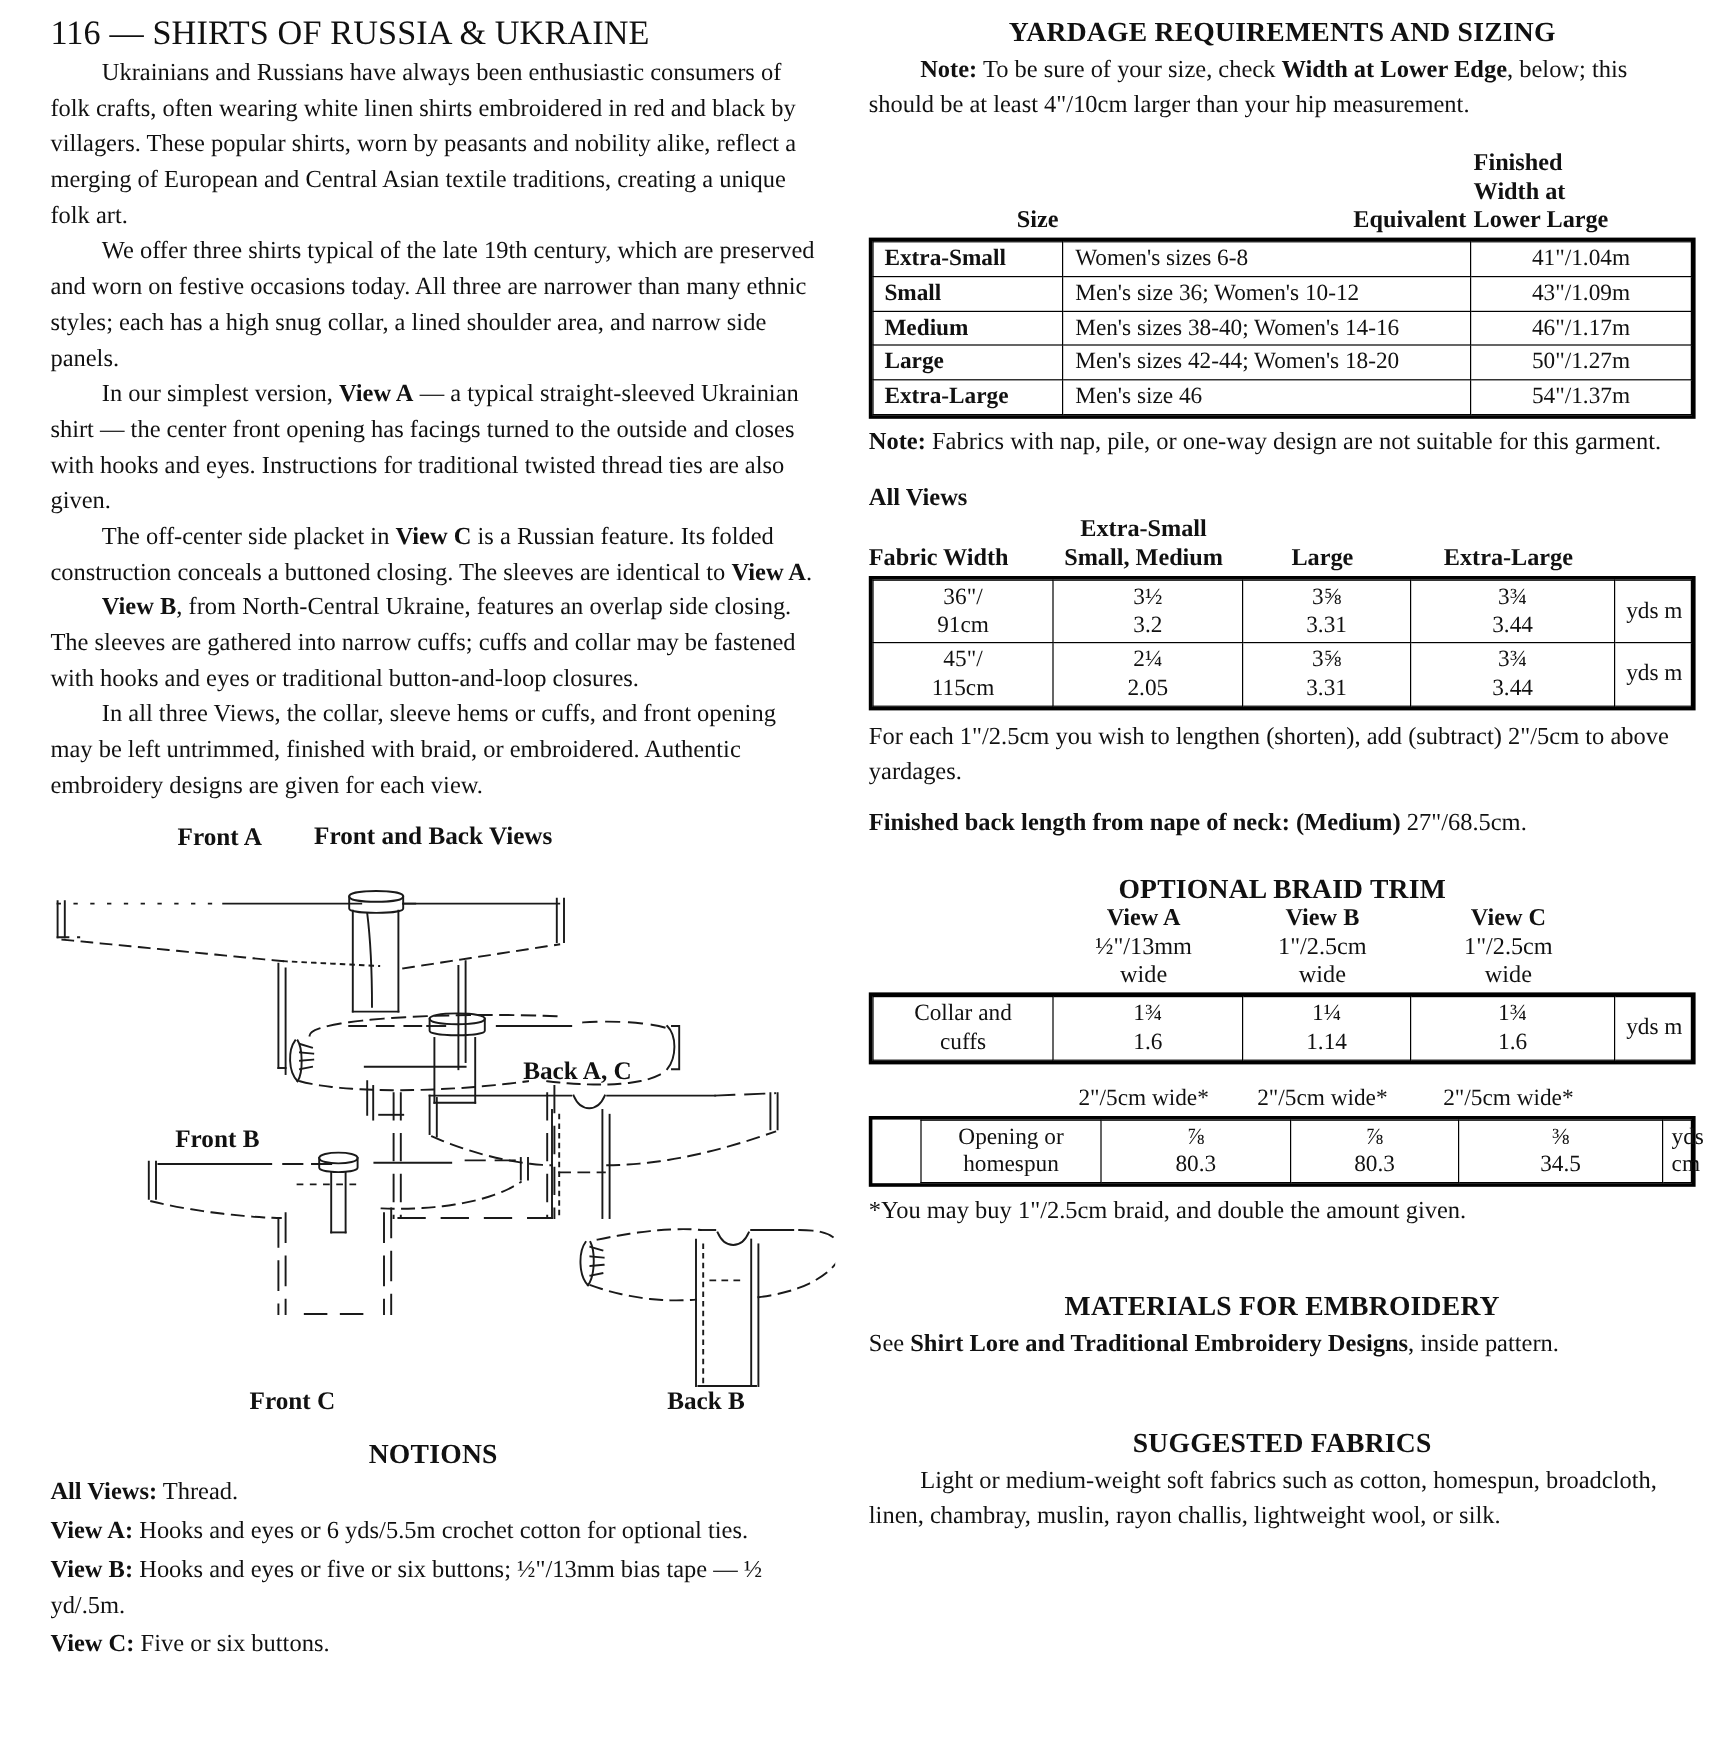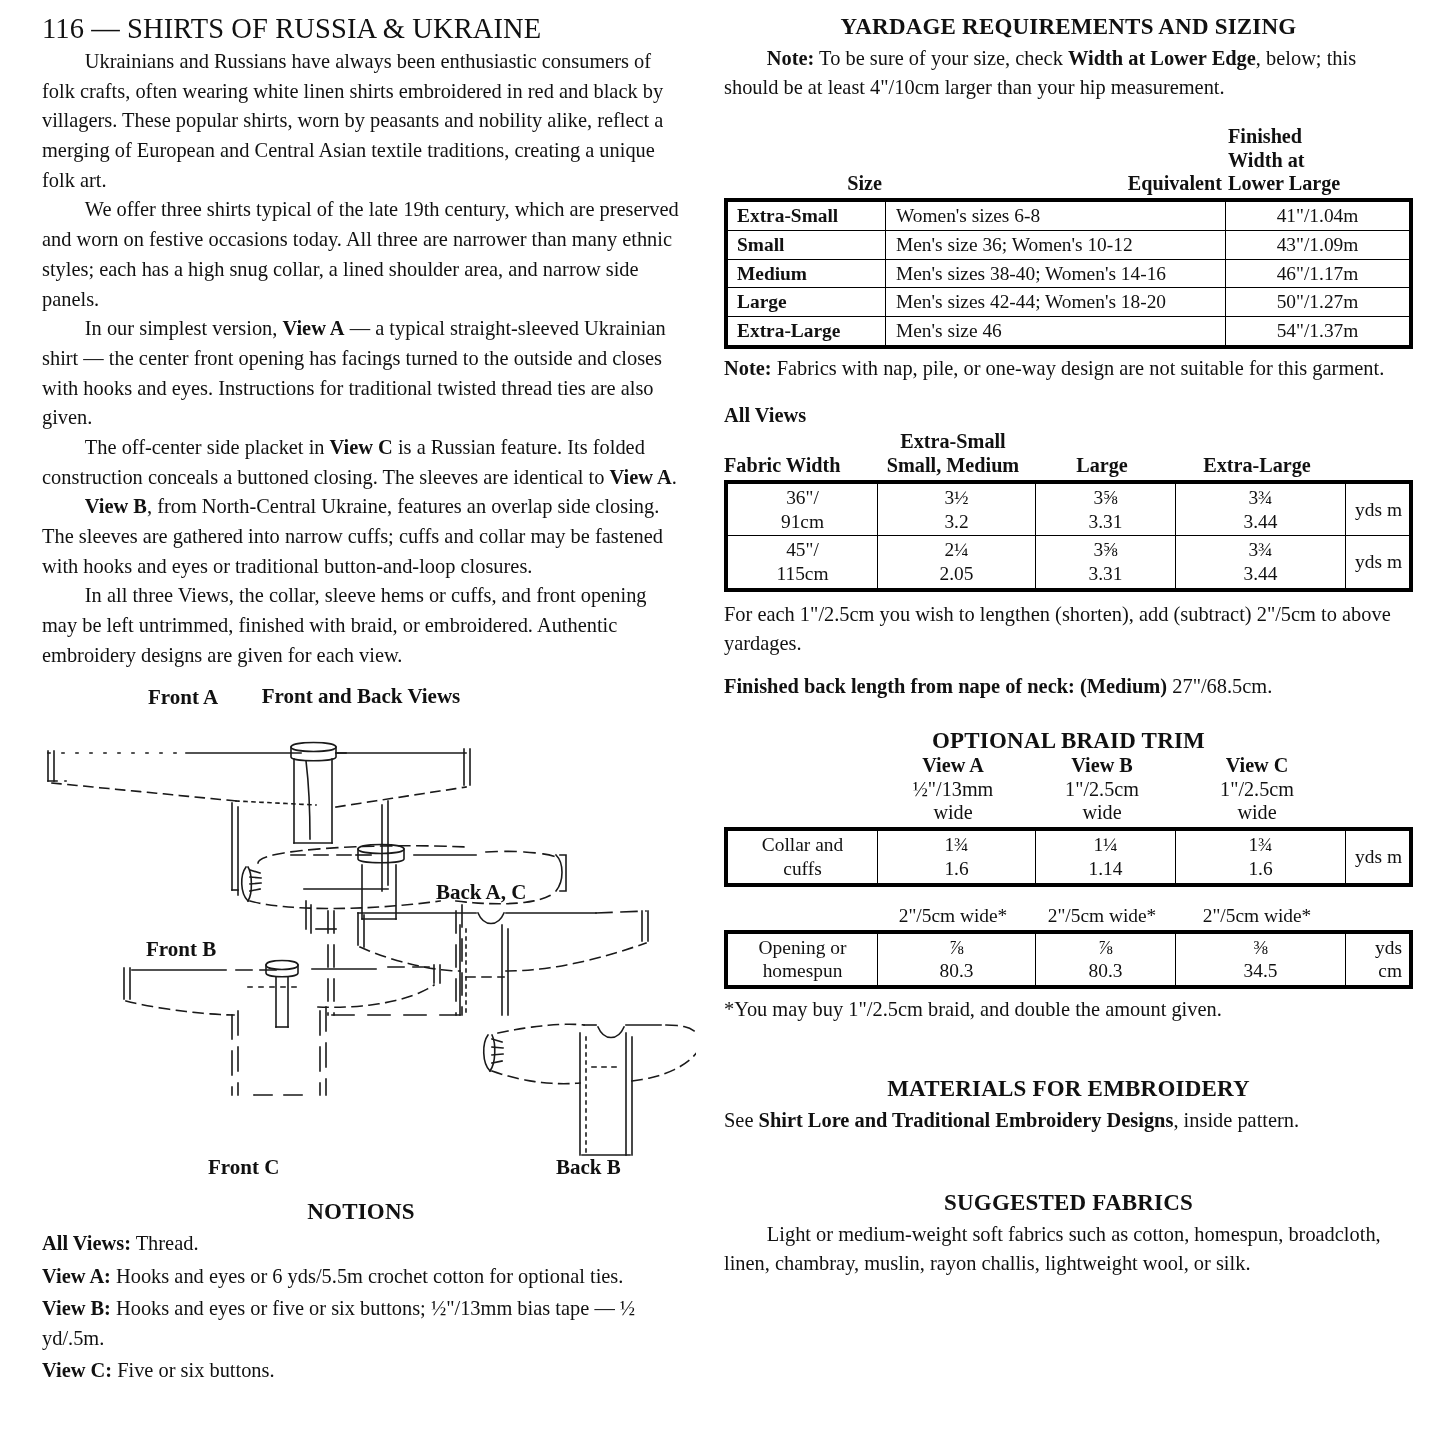--- a/index.html
+++ b/index.html
@@ -498,21 +498,21 @@
     <div class="spacer-md"></div>
 
     <div class="colhead-row" style="font-weight:normal; font-size:19.4px;">
       <div class="ch" style="width:150px;"></div>
       <div class="ch" style="width:158px; text-align:center;">2"/5cm wide*</div>
       <div class="ch" style="width:140px; text-align:center;">2"/5cm wide*</div>
       <div class="ch" style="width:170px; text-align:center;">2"/5cm wide*</div>
       <div class="ch" style="flex:1;"></div>
     </div>
 
-    <div class="outerbox" style="margin-top:2px;">
+    <div class="outerbox" style="margin-top:2px;padding-left:40px;">
       <table class="framed">
         <colgroup>
             <col style="width:150px">
             <col style="width:158px">
             <col style="width:140px">
             <col style="width:170px">
             <col>
           </colgroup>
         <tbody>
           <tr>

